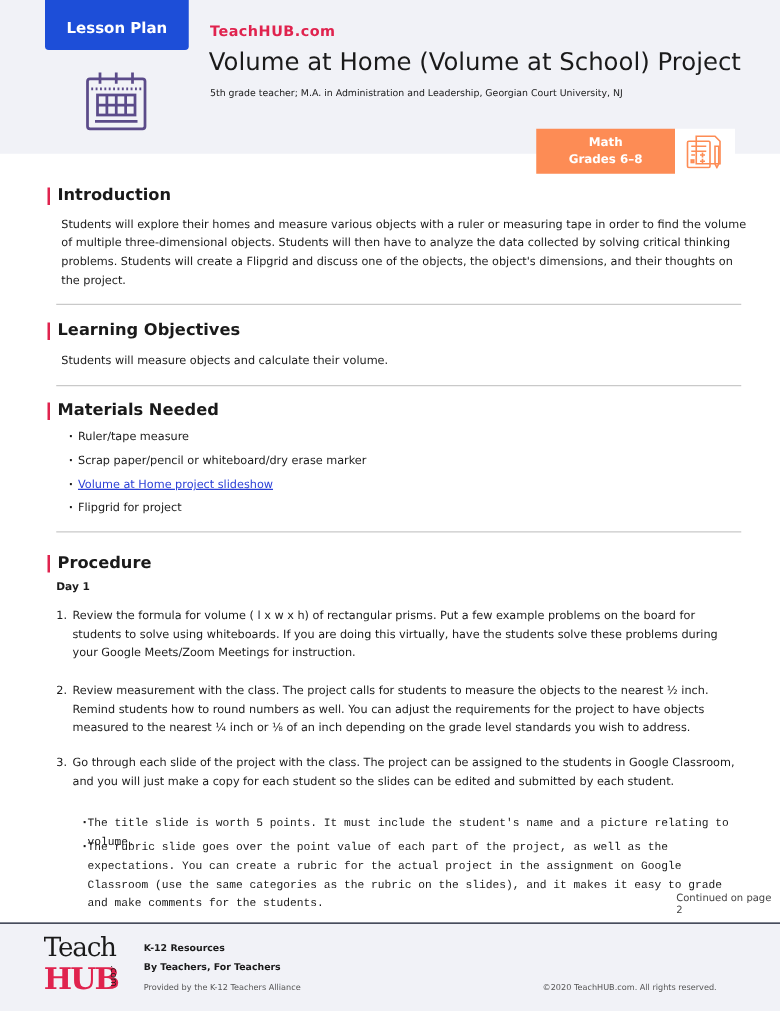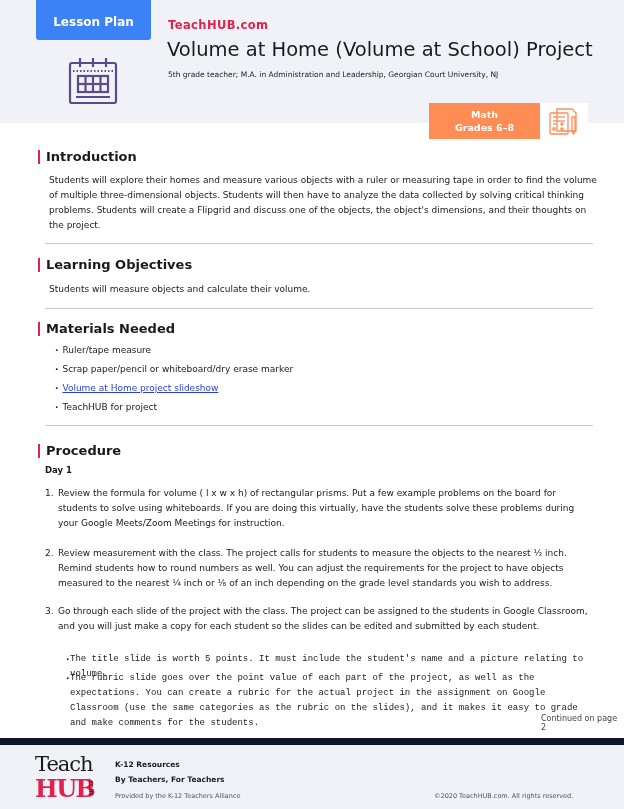--- a/index.html
+++ b/index.html
@@ -1,20 +1,20 @@
 <!DOCTYPE html>
 <html><head>
   <meta charset="utf-8">
   <style>
     * { box-sizing: border-box; margin: 0; padding: 0; }
     html, body { width: 624px; height: 809px; background: #ffffff; overflow: hidden; }
     body { font-family: "DejaVu Sans", sans-serif; color: #1a1a1a; position: relative; }
 
     .header { position: absolute; left: 0; top: 0; width: 624px; height: 123px; background: #f1f2f7; }
-    .lesson-tab { position: absolute; left: 36px; top: 0; width: 115px; height: 40px; background: #3b82f6; border-radius: 0 0 3px 3px;
+    .lesson-tab { position: absolute; left: 36px; top: 0; width: 115px; height: 40px; background: #1d4ed8; border-radius: 0 0 3px 3px;
       color: #fff; font-weight: bold; font-size: 12px; display: flex; align-items: center; justify-content: center; padding-top: 4px; }
     .calendar-icon { position: absolute; left: 67px; top: 55px; width: 52px; height: 50px; }
     .brand { position: absolute; left: 168px; top: 18px; font-size: 11.5px; font-weight: bold; color: #e0234e; letter-spacing: 0.4px; }
     .title { position: absolute; left: 167px; top: 38px; font-size: 19.5px; color: #1a1a1a; white-space: nowrap; }
     .byline { position: absolute; left: 168px; top: 70px; font-size: 7.5px; line-height: 10px; color: #1a1a1a; }
     .subject-badge { position: absolute; left: 429px; top: 103px; width: 111px; height: 36px; background: #fd8c55; color: #fff;
       font-weight: bold; font-size: 9.5px; line-height: 13px; text-align: center; padding-top: 5px; }
     .subject-icon-box { position: absolute; left: 540px; top: 103px; width: 48px; height: 36px; background: #fff; }
     .subject-icon { position: absolute; left: 7px; top: 4px; width: 34px; height: 28px; }
 
@@ -29,21 +29,21 @@
 
     .day-label { position: absolute; left: 45px; top: 465px; font-size: 8.5px; font-weight: bold; }
     .step { position: absolute; left: 45px; width: 550px; font-size: 9px; line-height: 15px; }
     .step .num { position: absolute; left: 0; top: 0; width: 13px; }
     .step .txt { margin-left: 13px; display: block; }
     .subbullet { position: absolute; left: 66px; width: 528px; font-size: 9px; line-height: 15px; }
     .subbullet .dot { position: absolute; left: 0; top: 0; font-weight: bold; }
     .subbullet .txt { margin-left: 4px; display: block; font-family: Liberation Mono, monospace; }
     .continued { position: absolute; left: 500px; top: 714px; font-size: 8px; color: #444; padding-left: 41px; }
 
-    .footer { position: absolute; left: 0; top: 738px; width: 624px; height: 71px; background: #f1f2f7; border-top: 7px solid #0f172a; }
+    .footer { position: absolute; left: 0; top: 738px; width: 624px; height: 71px; background: #f1f2f7; border-top: 1px solid #0f172a; }
     .logo { position: absolute; left: 35px; top: 9px; width: 70px; height: 55px; }
     .logo .teach { position: absolute; left: 0; top: -2px; font-family: "DejaVu Serif", serif; font-size: 21px; color: #1a1a1a; letter-spacing: -1px; }
     .logo .hub { position: absolute; left: 0; top: 20px; font-family: "DejaVu Serif", serif; font-size: 24px; font-weight: bold; color: #e0234e; letter-spacing: -1.5px; }
     .logo .com { position: absolute; left: 60px; top: 24px; font-size: 7px; color: #1a1a1a; transform: rotate(90deg); transform-origin: left top; }
     .foot-tag1 { position: absolute; left: 115px; top: 15px; font-size: 7.5px; font-weight: bold; }
     .foot-tag2 { position: absolute; left: 115px; top: 30px; font-size: 7.5px; font-weight: bold; }
     .foot-prov { position: absolute; left: 115px; top: 47px; font-size: 6.5px; color: #555; }
     .foot-copy { position: absolute; left: 434px; top: 47px; font-size: 6.5px; color: #555; }
   </style>
 </head>
@@ -99,21 +99,21 @@
 
 <h2 class="section-head" style="top:258px;">Learning Objectives</h2>
 <p class="para" style="top:282px;">Students will measure objects and calculate their volume.</p>
 <div class="divider" style="top:308px;"></div>
 
 <h2 class="section-head" style="top:322px;">Materials Needed</h2>
 <ul class="bullets" style="top:344px;">
   <li><span>Ruler/tape measure</span></li>
   <li><span>Scrap paper/pencil or whiteboard/dry erase marker</span></li>
   <li><a>Volume at Home project slideshow</a></li>
-  <li><span>TeachHUB for project</span></li>
+  <li><span>Flipgrid for project</span></li>
 </ul>
 <div class="divider" style="top:425px;"></div>
 
 <h2 class="section-head" style="top:422px;margin-top:22px;">Procedure</h2>
 <div class="day-label">Day 1</div>
 
 <div class="step" style="top:486px;">
   <span class="num">1.</span>
   <span class="txt">Review the formula for volume ( l x w x h) of rectangular prisms. Put a few example problems on the board for students to solve using whiteboards. If you are doing this virtually, have the students solve these problems during your Google Meets/Zoom Meetings for instruction.</span>
 </div>

